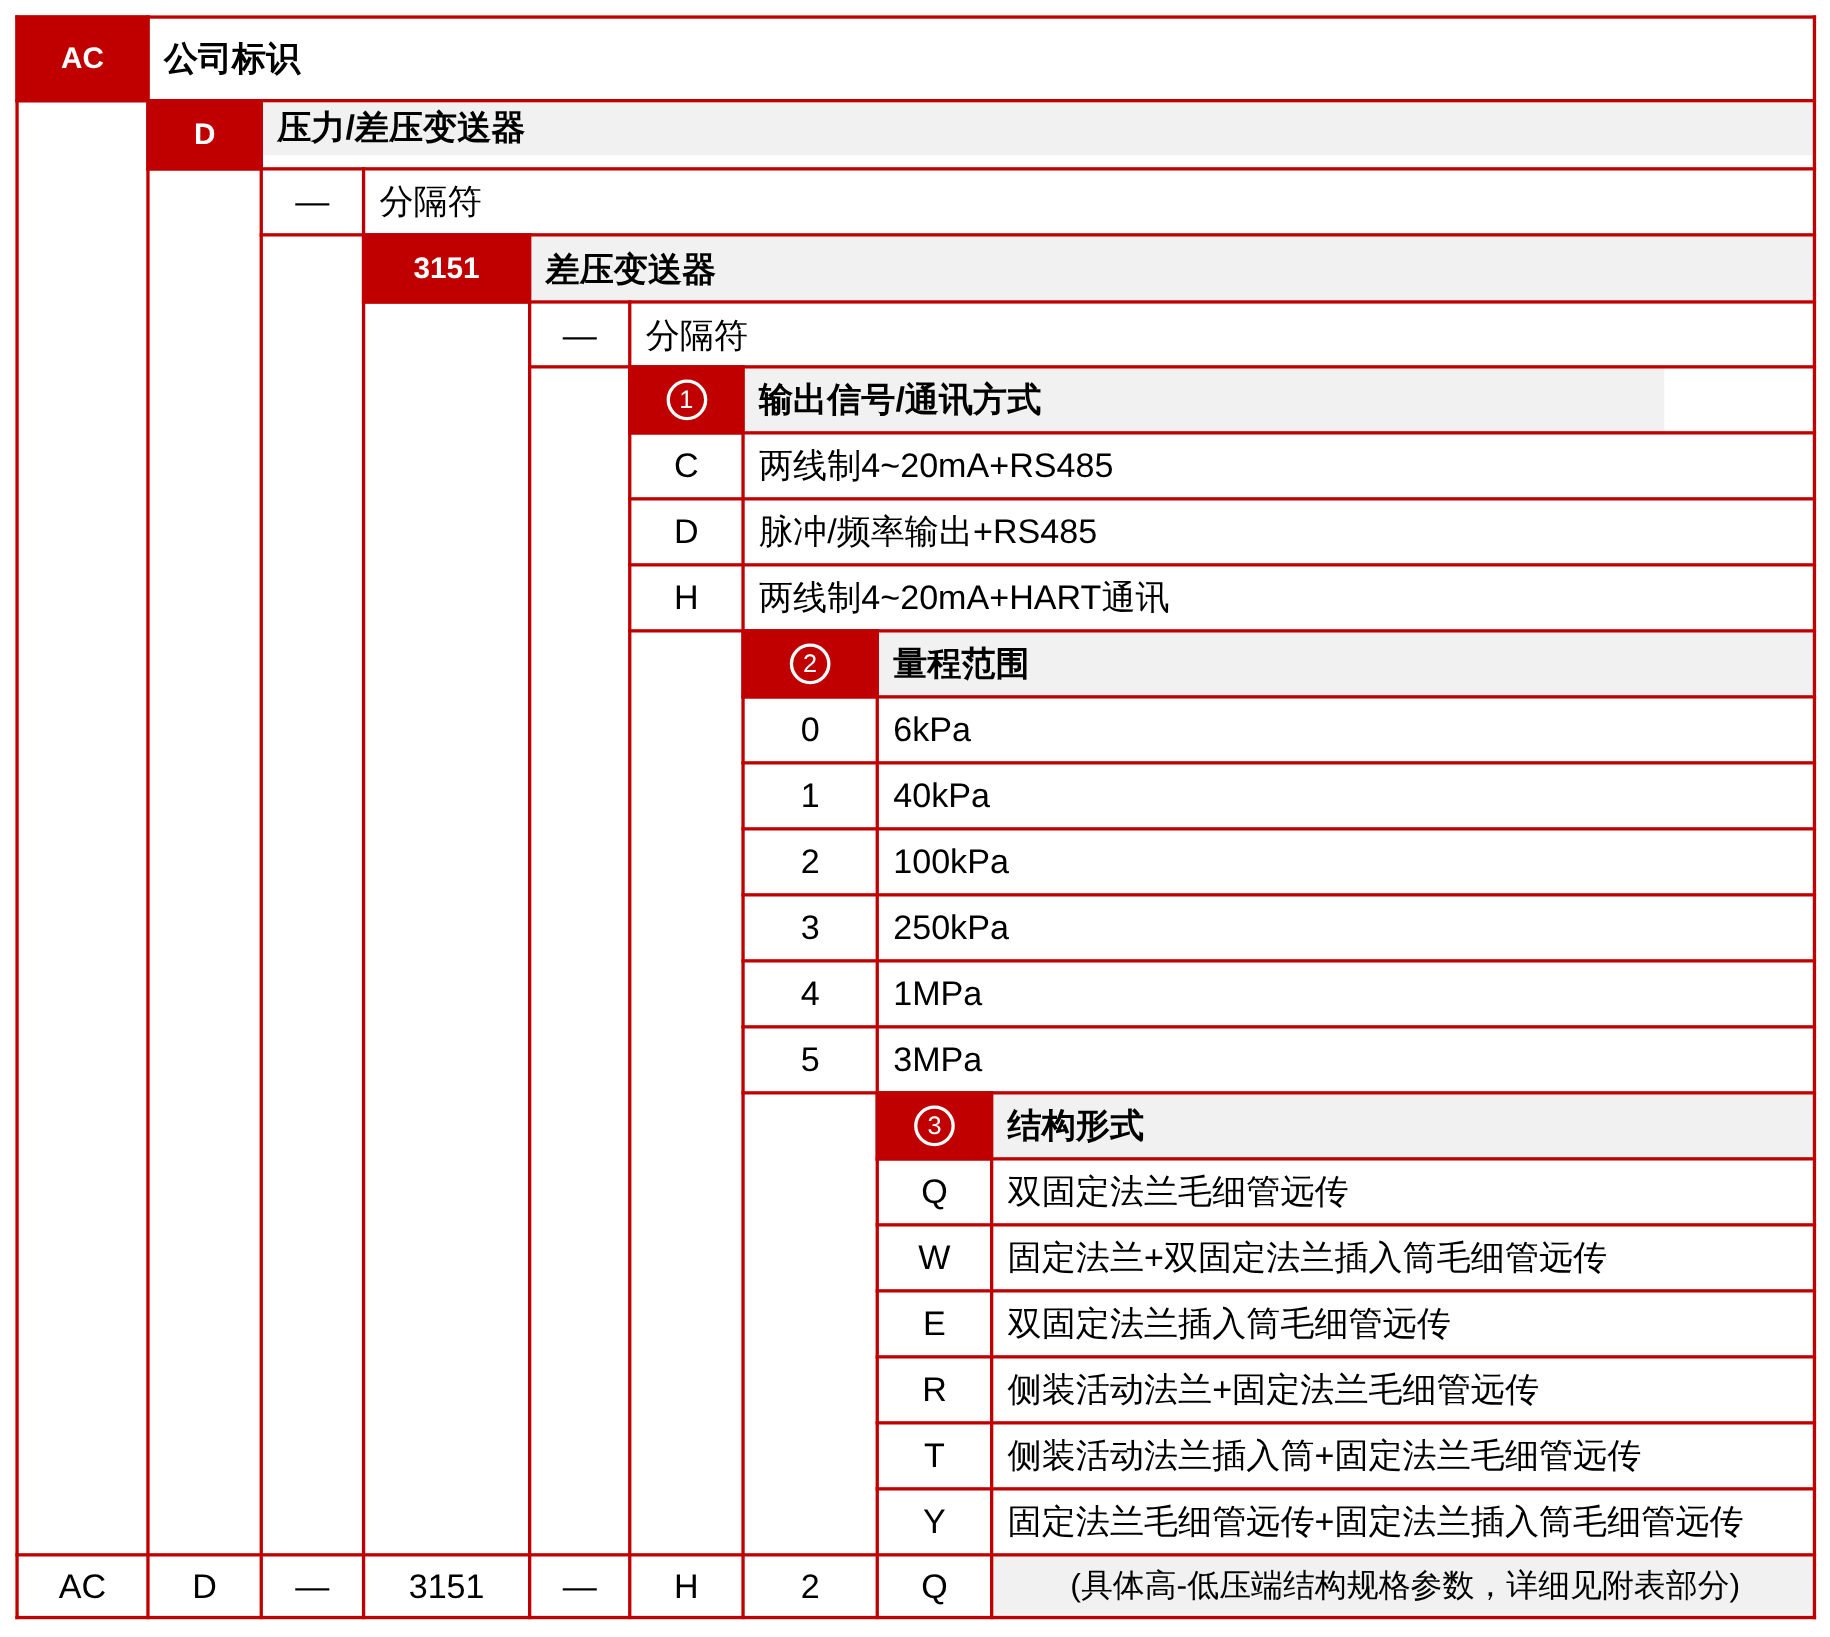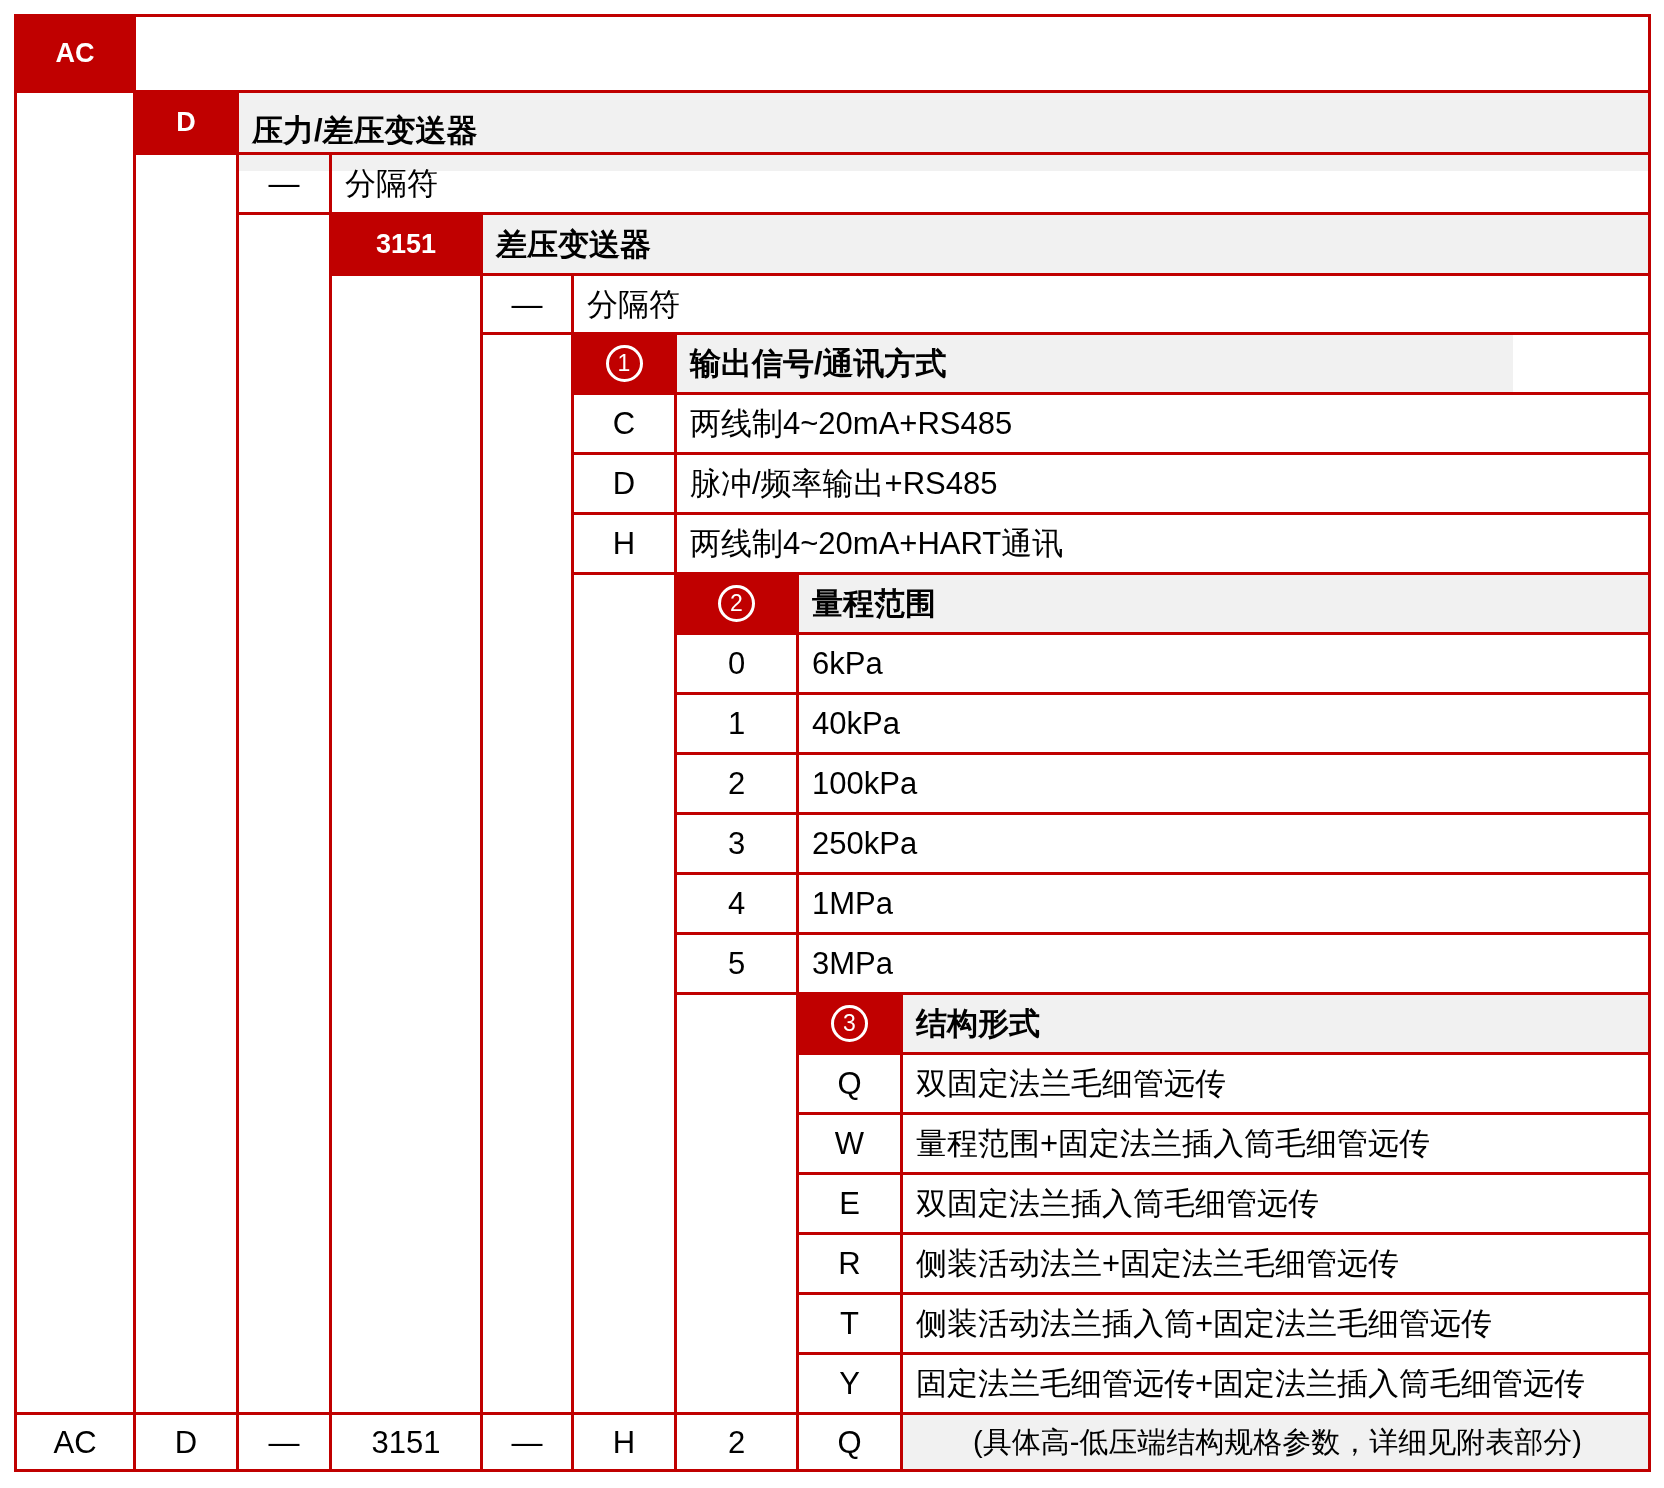--- a/index.html
+++ b/index.html
@@ -21,23 +21,24 @@
   .hl,.vl{position:absolute;background:var(--red);}
   .hl{height:3px;}
   .vl{width:3px;}
 </style>
 </head>
 <body>
 
 <div class="page">
 
   <div class="cell code redc" style="left:14px;top:14px;width:122px;height:79px">AC</div>
+  <div class="cell desc bold" style="left:136px;top:14px;width:1515px;height:79px">公司标识</div>
 
   <div class="cell code redc" style="left:133px;top:90px;width:106px;height:65px">D</div>
-  <div class="cell desc bold grayc" style="left:239px;top:90px;width:1412px;height:81px">压力/差压变送器</div>
+  <div class="cell desc bold grayc" style="left:239px;top:90px;width:1412px;height:51px">压力/差压变送器</div>
 
   <div class="cell code" style="left:236px;top:152px;width:96px;height:63px">—</div>
   <div class="cell desc" style="left:332px;top:152px;width:1319px;height:63px">分隔符</div>
 
   <div class="cell code redc" style="left:329px;top:212px;width:154px;height:64px">3151</div>
   <div class="cell desc bold grayc" style="left:483px;top:212px;width:1168px;height:64px">差压变送器</div>
 
   <div class="cell code" style="left:480px;top:273px;width:94px;height:62px">—</div>
   <div class="cell desc" style="left:574px;top:273px;width:1077px;height:62px">分隔符</div>
 
@@ -72,21 +73,21 @@
   <div class="cell desc" style="left:799px;top:932px;width:852px;height:63px">3MPa</div>
 
   <div class="cell code redc" style="left:796px;top:992px;width:107px;height:63px">
     <span class="circ">3</span>
   </div>
   <div class="cell desc bold grayc" style="left:903px;top:992px;width:748px;height:63px">结构形式</div>
 
   <div class="cell code" style="left:796px;top:1052px;width:107px;height:63px">Q</div>
   <div class="cell desc" style="left:903px;top:1052px;width:748px;height:63px">双固定法兰毛细管远传</div>
   <div class="cell code" style="left:796px;top:1112px;width:107px;height:63px">W</div>
-  <div class="cell desc" style="left:903px;top:1112px;width:748px;height:63px">量程范围+固定法兰插入筒毛细管远传</div>
+  <div class="cell desc" style="left:903px;top:1112px;width:748px;height:63px">固定法兰+双固定法兰插入筒毛细管远传</div>
   <div class="cell code" style="left:796px;top:1172px;width:107px;height:63px">E</div>
   <div class="cell desc" style="left:903px;top:1172px;width:748px;height:63px">双固定法兰插入筒毛细管远传</div>
   <div class="cell code" style="left:796px;top:1232px;width:107px;height:63px">R</div>
   <div class="cell desc" style="left:903px;top:1232px;width:748px;height:63px">侧装活动法兰+固定法兰毛细管远传</div>
   <div class="cell code" style="left:796px;top:1292px;width:107px;height:63px">T</div>
   <div class="cell desc" style="left:903px;top:1292px;width:748px;height:63px">侧装活动法兰插入筒+固定法兰毛细管远传</div>
   <div class="cell code" style="left:796px;top:1352px;width:107px;height:63px">Y</div>
   <div class="cell desc" style="left:903px;top:1352px;width:748px;height:63px">固定法兰毛细管远传+固定法兰插入筒毛细管远传</div>
 
   <div class="cell code" style="left:14px;top:1412px;width:122px;height:60px">AC</div>

